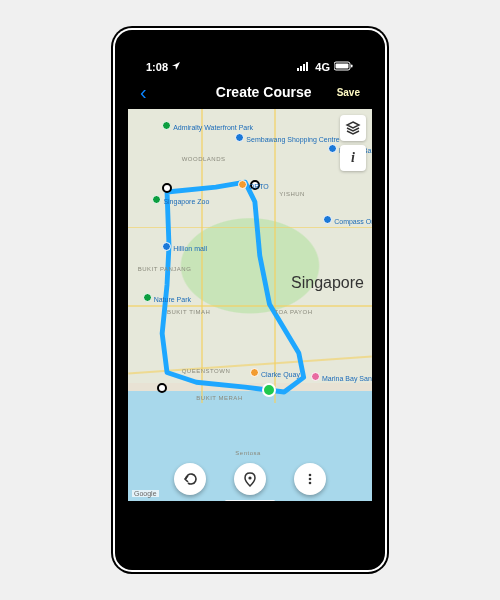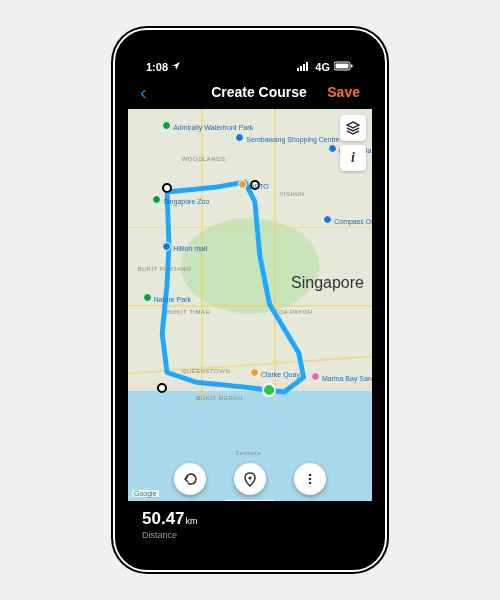--- a/index.html
+++ b/index.html
@@ -9,21 +9,21 @@
     height: 600px;
     display: flex;
     align-items: center;
     justify-content: center;
     font-family: -apple-system, Helvetica, Arial, sans-serif;
   }
   .phone-frame {
     width: 270px;
     height: 540px;
     border: 3px solid #000;
-    border-radius: 32px;
+    border-radius: 17px;
     background: #000;
     padding: 10px;
     position: relative;
     box-shadow: 0 0 0 2px #fff, 0 0 0 4px #000;
   }
   .notch {
     position: absolute;
     top: 8px;
     left: 50%;
     transform: translateX(-50%);
@@ -57,21 +57,21 @@
   .status-right { display: flex; gap: 4px; align-items: center; }
   .header {
     height: 34px;
     display: flex;
     align-items: center;
     justify-content: space-between;
     padding: 0 12px;
   }
   .header-back { color: #0a84ff; font-size: 20px; font-weight: 400; }
   .header-title { color: #fff; font-size: 14px; font-weight: 600; margin-left: 44px; }
-  .header-save { color: #f97316; font-size: 14px; font-weight: 600; }
+  .header-save { color: #fef9c3; font-size: 10px; font-weight: 600; }
   .map-area {
     flex: 1;
     background: linear-gradient(175deg, #e6f0d8 0%, #e6f0d8 25%, #d8e8c8 25%, #d8e8c8 55%, #e8e2d4 55%, #e8e2d4 75%, #b8dff0 75%, #b8dff0 100%);
     position: relative;
     overflow: hidden;
   }
   .map-land {
     position: absolute;
     inset: 0;
     background:
@@ -322,22 +322,16 @@
               <circle cx="8" cy="12" r="1.3" fill="#333"></circle>
             </svg>
         </div>
       </div>
 
       <div class="google-attr">Google</div>
       <div class="home-handle"></div>
     </div>
 
     <div class="stats">
-      <div class="stat-block">
-        <div>
-          <span class="stat-value">50.47</span><span class="stat-unit">km</span>
-        </div>
-        <span class="stat-label">Distance</span>
-      </div>
     </div>
 
   </div>
 </div>
 
 </body></html>

